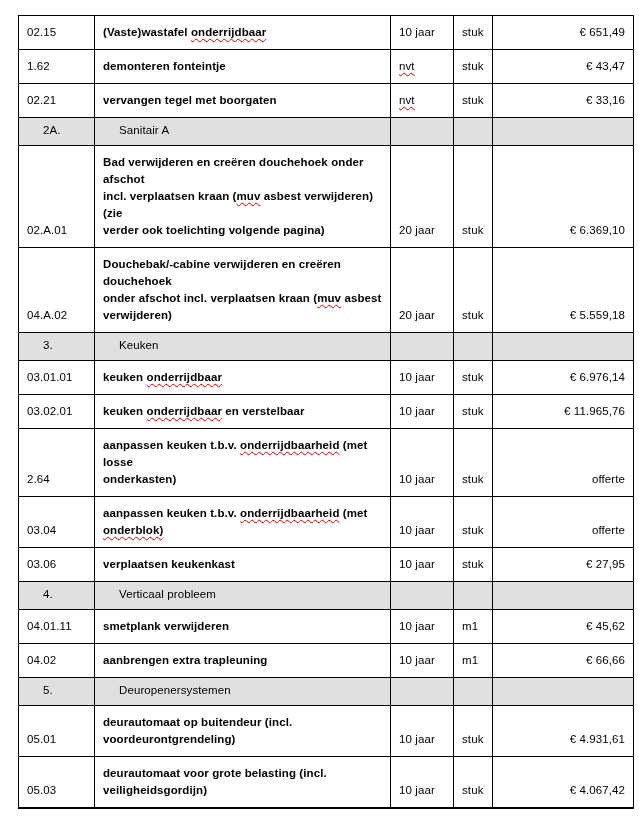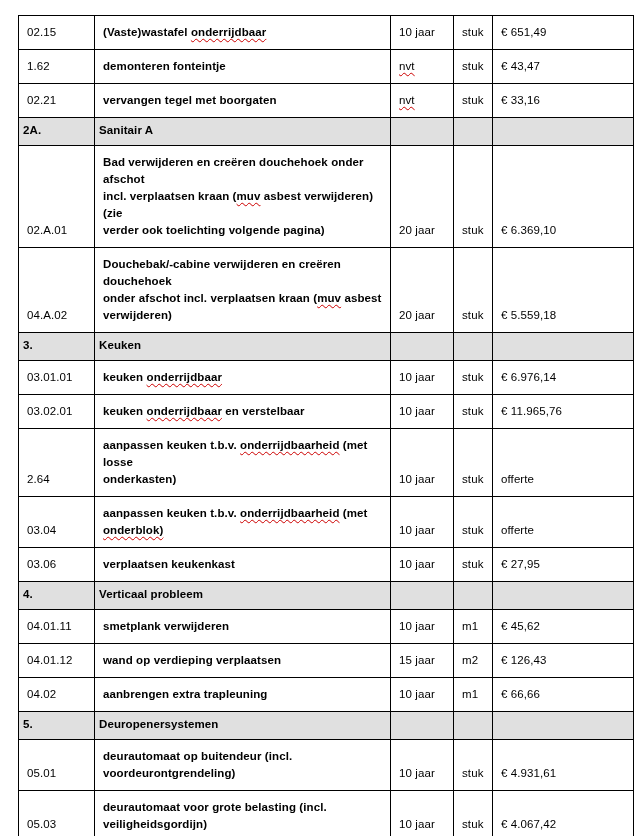--- a/index.html
+++ b/index.html
@@ -21,25 +21,25 @@
   }
   td{
     border:1px solid var(--border);
     vertical-align:bottom;
     font-size:11.5px;line-height:17px;
     padding:8px 8px 8px 8px;
     overflow:hidden;
     letter-spacing:0.1px;
   }
   td.c-desc{white-space:pre-line;font-weight:bold;}
-  td.c-price{text-align:left;}
+  td.c-price{text-align:right;}
   tr.section td{
     background:var(--section-bg);
-    font-weight:bold;
-    padding:4px 8px 6px 4px;
+    font-weight:normal;
+    padding:4px 8px 6px 24px;
   }
   .sp{
     text-decoration-line:underline;
     text-decoration-style:wavy;
     text-decoration-color:var(--squiggle);
     text-decoration-thickness:1px;
     text-underline-offset:2px;
     text-decoration-skip-ink:none;
   }
 </style>
@@ -154,27 +154,20 @@
     <td class="c-price"></td>
   </tr>
         <tr>
     <td class="c-code">04.01.11</td>
     <td class="c-desc">smetplank verwijderen</td>
     <td class="c-dur">10 jaar</td>
     <td class="c-unit">m1</td>
     <td class="c-price">€ 45,62</td>
   </tr>
         <tr>
-    <td class="c-code">04.01.12</td>
-    <td class="c-desc">wand op verdieping verplaatsen</td>
-    <td class="c-dur">15 jaar</td>
-    <td class="c-unit">m2</td>
-    <td class="c-price">€ 126,43</td>
-  </tr>
-        <tr>
     <td class="c-code">04.02</td>
     <td class="c-desc">aanbrengen extra trapleuning</td>
     <td class="c-dur">10 jaar</td>
     <td class="c-unit">m1</td>
     <td class="c-price">€ 66,66</td>
   </tr>
         <tr class="section">
     <td class="c-code">5.</td>
     <td class="c-desc">Deuropenersystemen</td>
     <td class="c-dur"></td>

